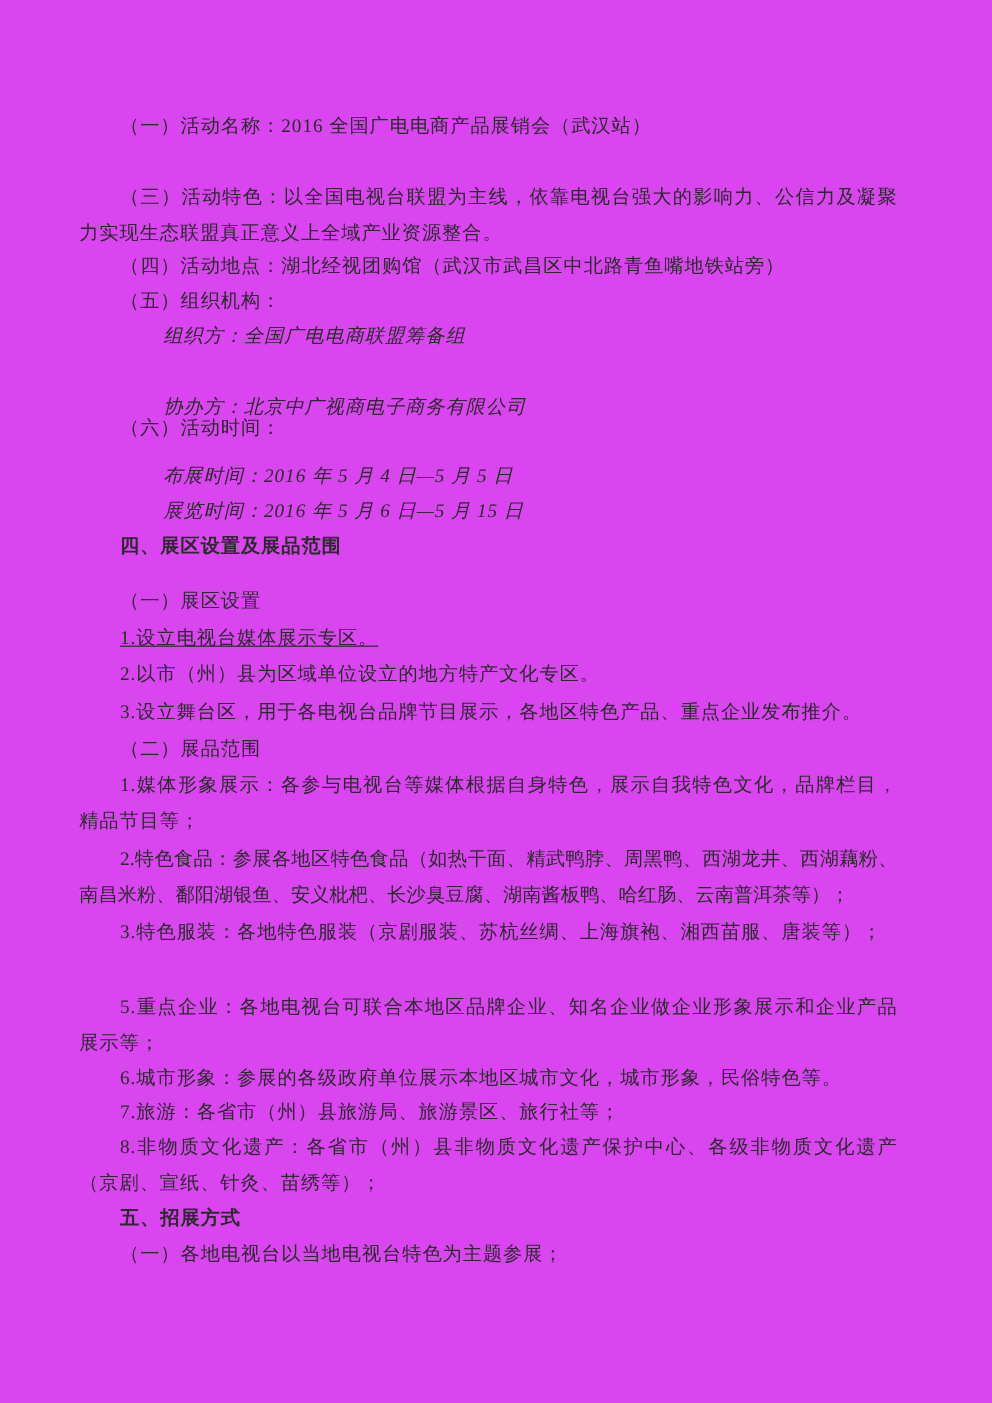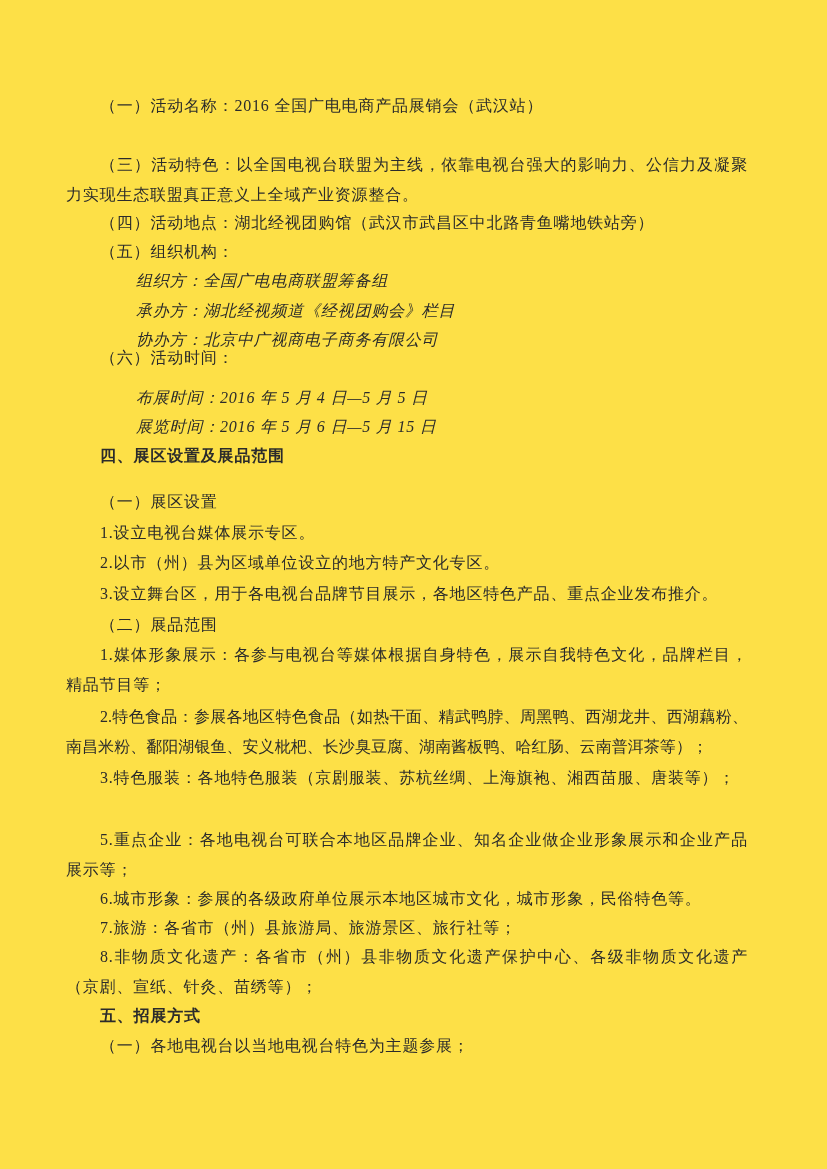--- a/index.html
+++ b/index.html
@@ -1,20 +1,20 @@
 <!DOCTYPE html>
 <html><head>
 <meta charset="utf-8">
 <style>
   html, body { margin: 0; padding: 0; background: #ffffff; }
   .page-root {
     position: relative;
     width: 827px;
     height: 1169px;
-    background: #fde047;
+    background: #d946ef;
     overflow: hidden;
     font-family: "Liberation Serif", "DejaVu Serif", serif;
     color: #2b2b2b;
   }
   .para {
     position: absolute;
     left: 66px;
     width: 682px;
     font-size: 16px;
     line-height: 30px;
@@ -33,21 +33,21 @@
   .p4  { top: 208px; }
   .p5  { top: 237px; }
   .p6  { top: 266px; }
   .p7  { top: 296px; }
   .p8  { top: 325px; }
   .p9  { top: 343px; font-family: Liberation Serif, serif; }
   .p10 { top: 383px; }
   .p11 { top: 412px; }
   .p12 { top: 441px; }
   .p13 { top: 487px; }
-  .p14 { top: 518px; }
+  .p14 { top: 518px; text-decoration: underline; }
   .p15 { top: 548px; }
   .p16 { top: 579px; }
   .p17 { top: 610px; }
   .p18 { top: 640px; }
   .p19 { top: 702px; }
   .p20 { top: 763px; }
   .p21 { top: 794px; }
   .p22 { top: 825px; }
   .p23 { top: 884px; }
   .p24 { top: 913px; }
@@ -57,21 +57,20 @@
 </style>
 </head>
 <body>
 
 <div class="page-root">
   <div class="para indent2 p1">（一）活动名称：2016 全国广电电商产品展销会（武汉站）</div>
   <div class="para indent2 p3">（三）活动特色：以全国电视台联盟为主线，依靠电视台强大的影响力、公信力及凝聚力实现生态联盟真正意义上全域产业资源整合。</div>
   <div class="para indent2 p4">（四）活动地点：湖北经视团购馆（武汉市武昌区中北路青鱼嘴地铁站旁）</div>
   <div class="para indent2 p5">（五）组织机构：</div>
   <div class="para indent4 p6">组织方：全国广电电商联盟筹备组</div>
-  <div class="para indent4 p7">承办方：湖北经视频道《经视团购会》栏目</div>
   <div class="para indent4 p8">协办方：北京中广视商电子商务有限公司</div>
   <div class="para indent2 p9">（六）活动时间：</div>
   <div class="para indent4 p10">布展时间：2016 年 5 月 4 日—5 月 5 日</div>
   <div class="para indent4 p11">展览时间：2016 年 5 月 6 日—5 月 15 日</div>
   <div class="para indent2 heading p12">四、展区设置及展品范围</div>
   <div class="para indent2 p13">（一）展区设置</div>
   <div class="para indent2 p14">1.设立电视台媒体展示专区。</div>
   <div class="para indent2 p15">2.以市（州）县为区域单位设立的地方特产文化专区。</div>
   <div class="para indent2 p16">3.设立舞台区，用于各电视台品牌节目展示，各地区特色产品、重点企业发布推介。</div>
   <div class="para indent2 p17">（二）展品范围</div>

